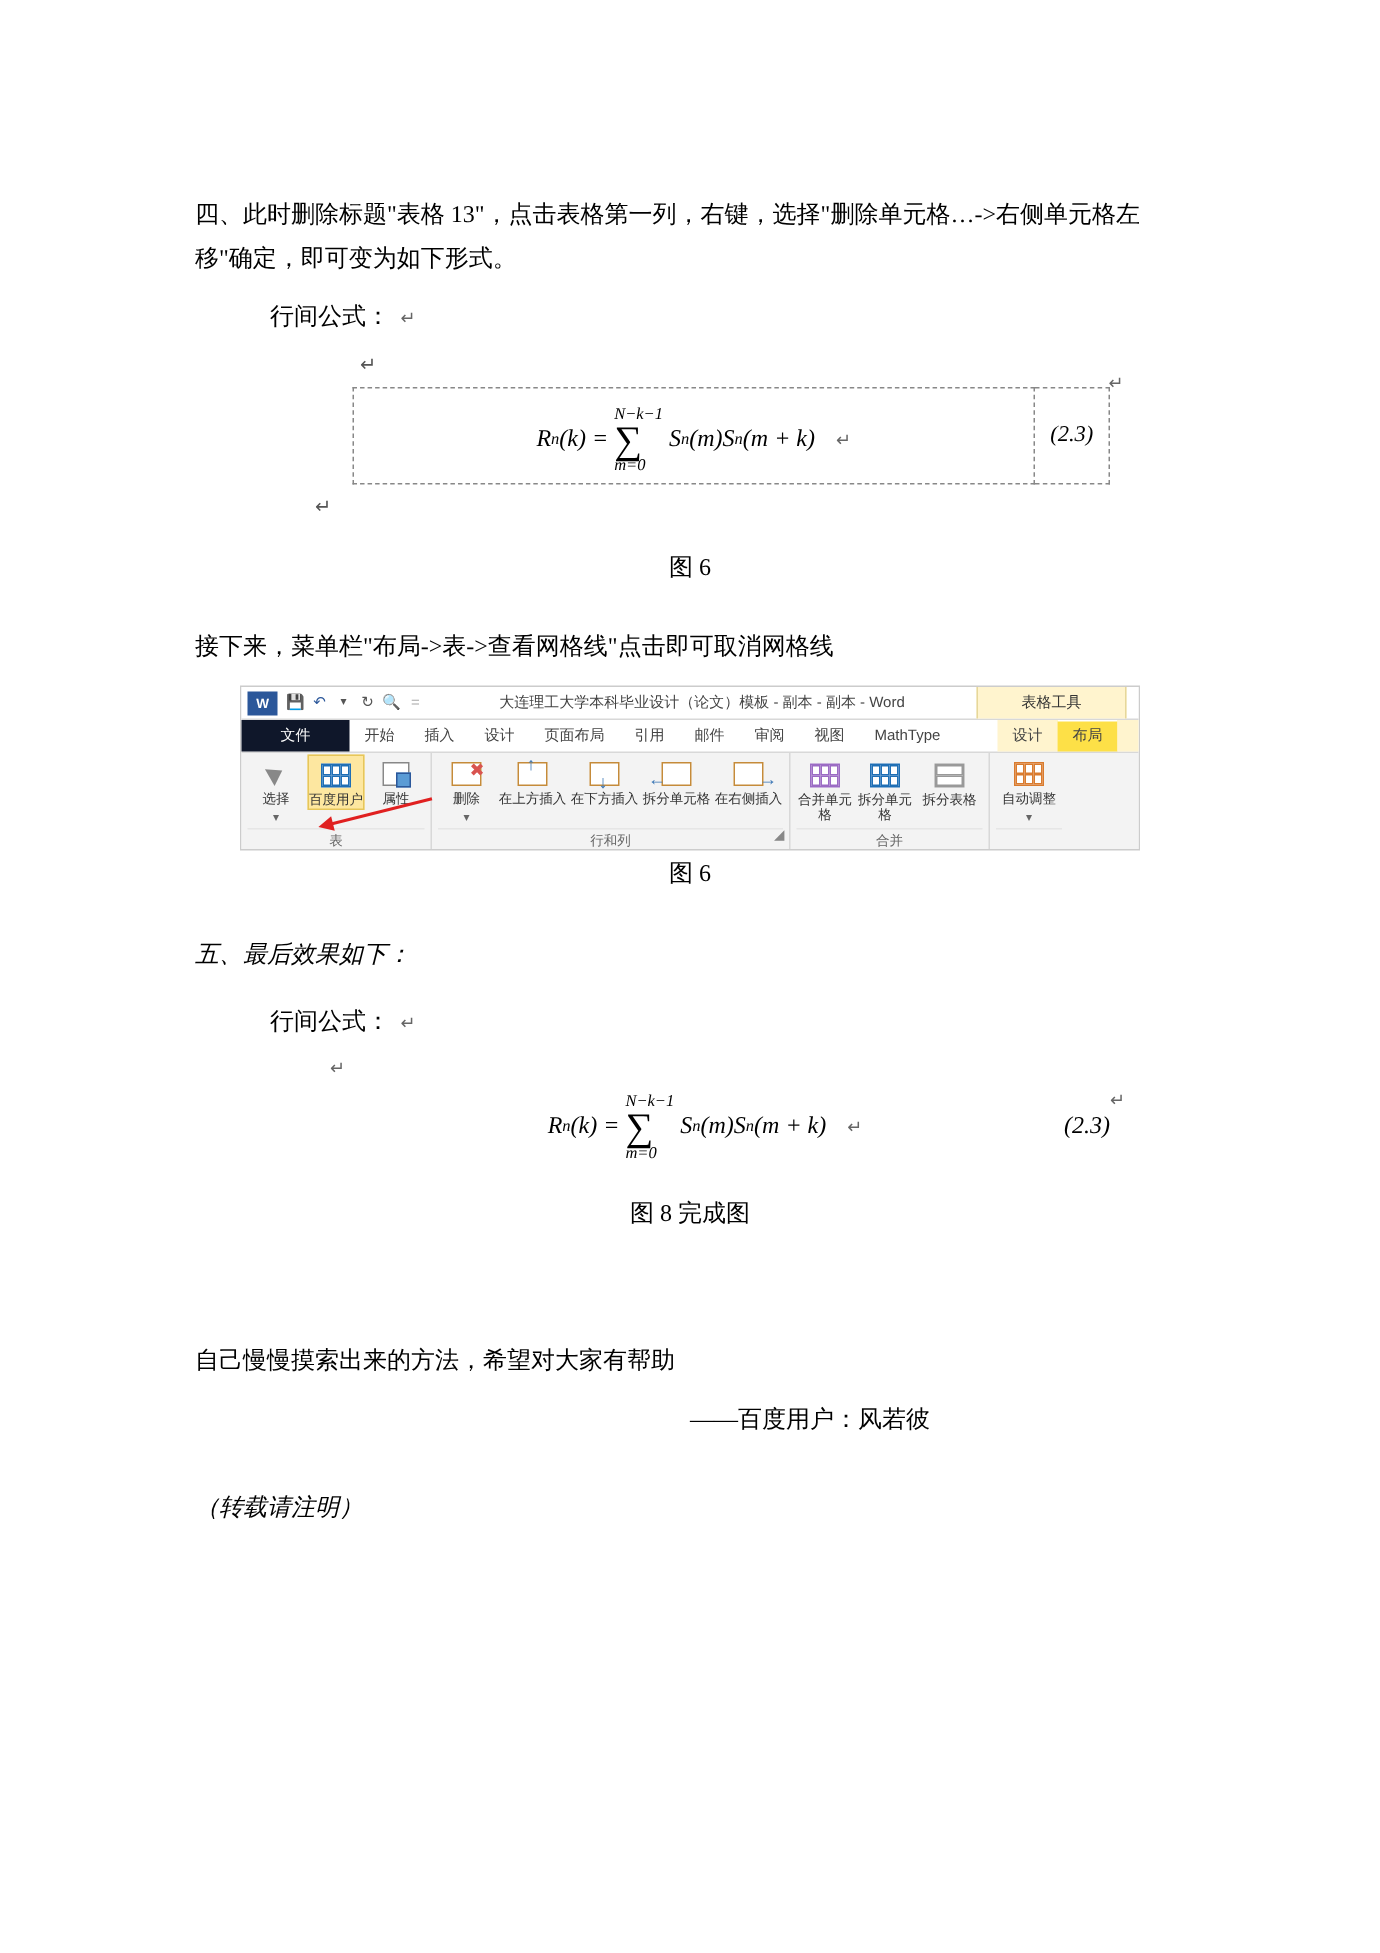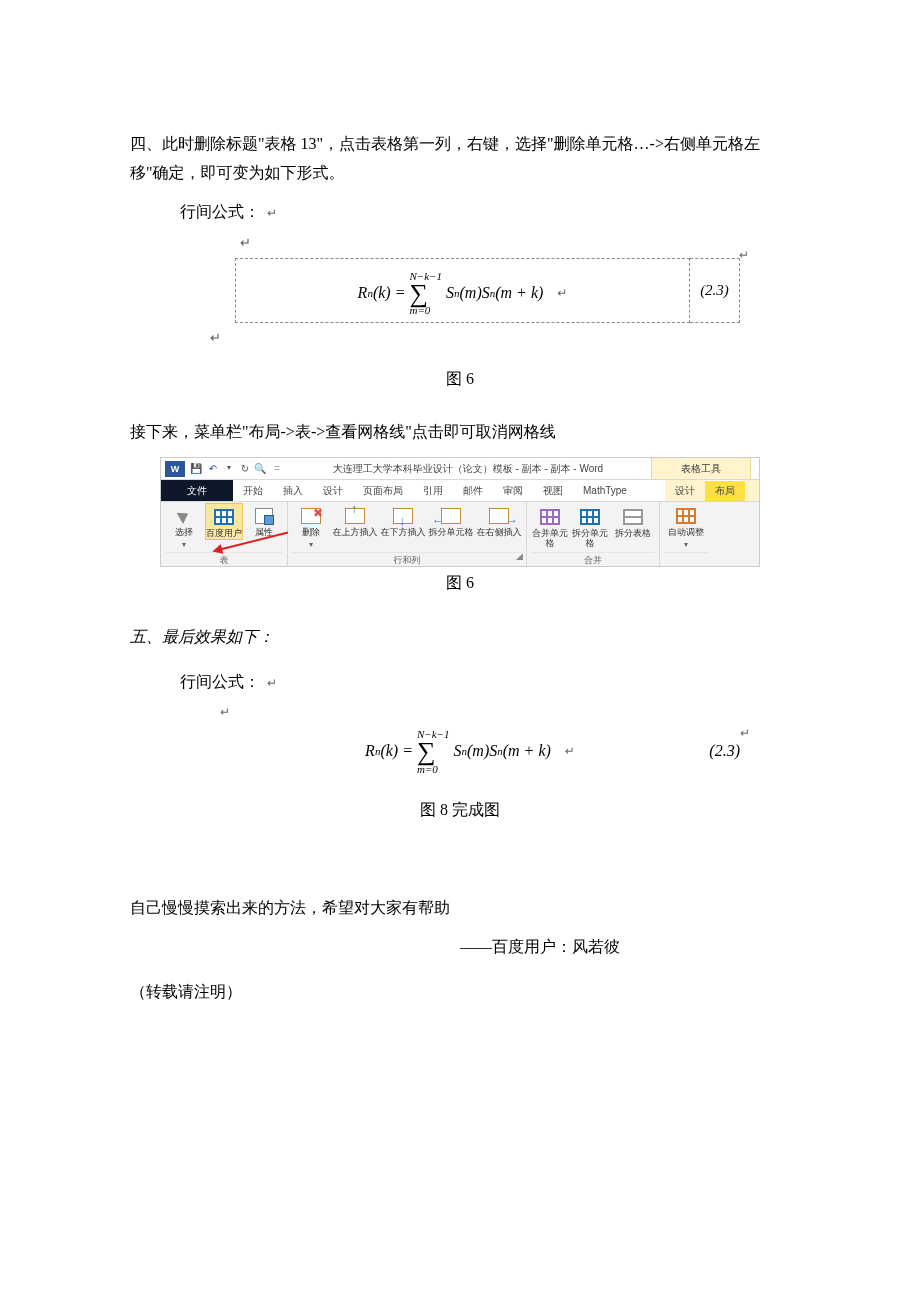--- a/index.html
+++ b/index.html
@@ -381,13 +381,13 @@
     <div class="fig8-eq-num">
       <span>(2.3)</span>
       <span class="rtn2">↵</span>
     </div>
   </div>
 </div>
 <p class="fig-cap" style="margin-bottom:70px;">图 8 完成图</p>
 
 <p class="para">自己慢慢摸索出来的方法，希望对大家有帮助</p>
 <p class="sign">——百度用户：风若彼</p>
-<p class="para" style="margin-top:16px;">（转载请注明）</p>
+<p class="para" style="margin-top:30px;font-style:italic;">（转载请注明）</p>
 
 </body></html>

